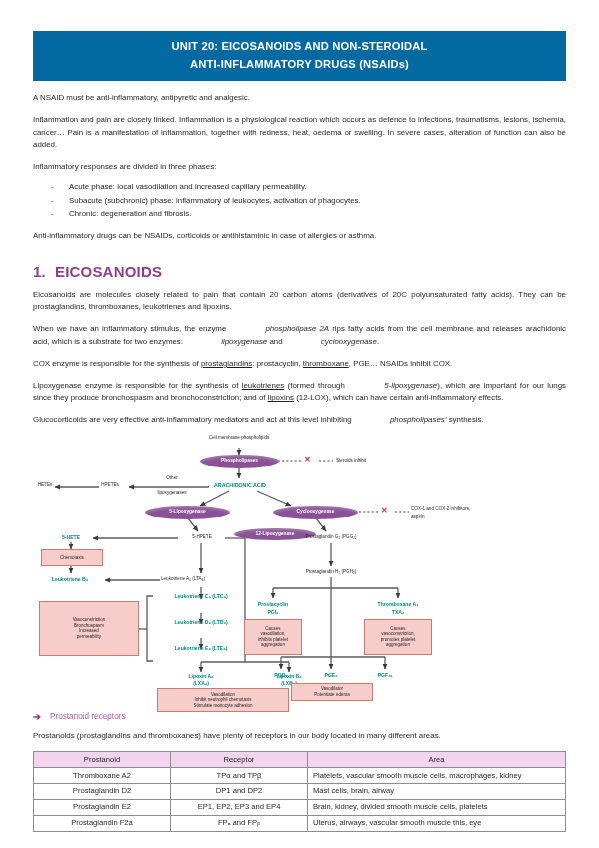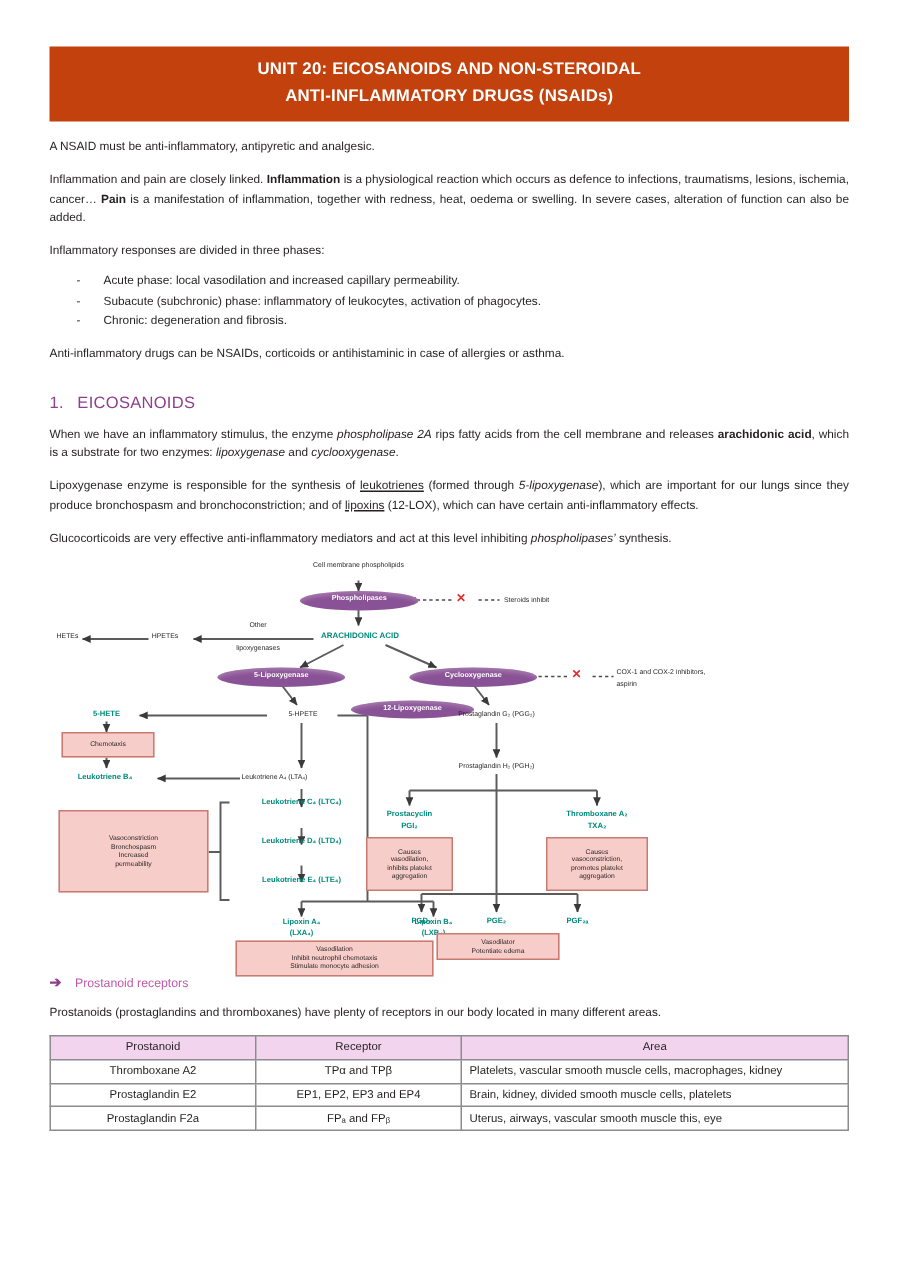--- a/index.html
+++ b/index.html
@@ -19,42 +19,42 @@
     width: 599px;
     height: 848px;
     position: relative;
     box-sizing: border-box;
     padding: 0 33px;
   }
 
   
   .title-banner {
     margin-top: 31px;
-    background: #c2410c;
+    background: #0369a1;
     color: #ffffff;
     text-align: center;
     font-weight: bold;
     font-size: 11.2px;
     letter-spacing: 0.15px;
     padding: 6px 4px 7px 4px;
     line-height: 1.65;
   }
   .title-banner .line { display: block; }
 
   
   p.body {
     font-size: 7.9px;
     line-height: 1.62;
     margin: 9px 0 0 0;
     text-align: justify;
     color: #231f20;
   }
   p.body.first { margin-top: 11px; }
-  .b { font-weight: bold; }
-  .i { font-style: italic; }
+  .b { font-weight: normal; }
+  .i { font-style: italic; margin-left: 36px; }
   .u { text-decoration: underline; }
   .faded { color: #b9b9bb; }
 
   ul.dashlist {
     list-style: none;
     margin: 6px 0 0 0;
     padding: 0 0 0 36px;
   }
   ul.dashlist li {
     font-size: 7.9px;
@@ -64,22 +64,22 @@
   }
   ul.dashlist li .dash {
     position: absolute;
     left: -18px;
     top: 0;
     color: #231f20;
   }
 
   
   h2.section {
-    font-size: 11px;
-    font-weight: normal;
+    font-size: 15px;
+    font-weight: bold;
     color: #8e3f8a;
     margin: 20px 0 0 0;
     letter-spacing: 0.2px;
   }
   h2.section .num { margin-right: 9px; }
 
   
   .subhead {
     margin-top: 17px;
     display: flex;
@@ -187,23 +187,25 @@
   <ul class="dashlist">
     <li><span class="dash">-</span><span>Acute phase: local vasodilation and increased capillary permeability.</span></li>
     <li><span class="dash">-</span><span>Subacute (subchronic) phase: inflammatory of leukocytes, activation of phagocytes.</span></li>
     <li><span class="dash">-</span><span>Chronic: degeneration and fibrosis.</span></li>
   </ul>
 
   <p class="body">Anti-inflammatory drugs can be NSAIDs, corticoids or antihistaminic in case of allergies or asthma.</p>
 
   <h2 class="section"><span class="num">1.</span><span>EICOSANOIDS</span></h2>
 
+  <p class="body">Eicosanoids are molecules closely related to pain that contain 20 carbon atoms (derivatives of 20C polyunsaturated fatty acids). They can be prostaglandins, thromboxanes, leukotrienes and lipoxins.</p>
 
   <p class="body"><span>When we have an inflammatory stimulus, the enzyme </span><span class="i">phospholipase 2A</span><span> rips fatty acids from the cell membrane and releases </span><span class="b">arachidonic acid</span><span>, which is a substrate for two enzymes: </span><span class="i">lipoxygenase</span><span> and </span><span class="i">cyclooxygenase</span><span>.</span></p>
 
+  <p class="body"><span>COX enzyme is responsible for the synthesis of </span><span class="u">prostaglandins</span><span>: prostacyclin, </span><span class="u">thromboxane</span><span>, PGE… NSAIDs inhibit COX.</span></p>
 
   <p class="body"><span>Lipoxygenase enzyme is responsible for the synthesis of </span><span class="u">leukotrienes</span><span> (formed through </span><span class="i">5-lipoxygenase</span><span>), which are important for our lungs since they produce bronchospasm and bronchoconstriction; and of </span><span class="u">lipoxins</span><span> (12-LOX), which can have certain anti-inflammatory effects.</span></p>
 
   <p class="body faded"><span>Glucocorticoids are very effective anti-inflammatory mediators and act at this level inhibiting </span><span class="i">phospholipases’</span><span> synthesis.</span></p>
 
   <div class="diagram">
 
     <svg width="533" height="262" viewBox="0 0 533 262">
       <defs>
         <marker id="ah" markerWidth="5" markerHeight="5" refX="4.2" refY="2" orient="auto">
@@ -380,20 +382,25 @@
         <th>Area</th>
       </tr>
     </thead>
     <tbody>
       <tr>
         <td class="c1">Thromboxane A2</td>
         <td class="c2">TPα and TPβ</td>
         <td class="c3">Platelets, vascular smooth muscle cells, macrophages, kidney</td>
       </tr>
       <tr>
+        <td class="c1">Prostaglandin D2</td>
+        <td class="c2">DP1 and DP2</td>
+        <td class="c3">Mast cells, brain, airway</td>
+      </tr>
+      <tr>
         <td class="c1">Prostaglandin E2</td>
         <td class="c2">EP1, EP2, EP3 and EP4</td>
         <td class="c3">Brain, kidney, divided smooth muscle cells, platelets</td>
       </tr>
       <tr>
         <td class="c1">Prostaglandin F2a</td>
         <td class="c2">FPₐ and FPᵦ</td>
         <td class="c3">Uterus, airways, vascular smooth muscle this, eye</td>
       </tr>
     </tbody>

